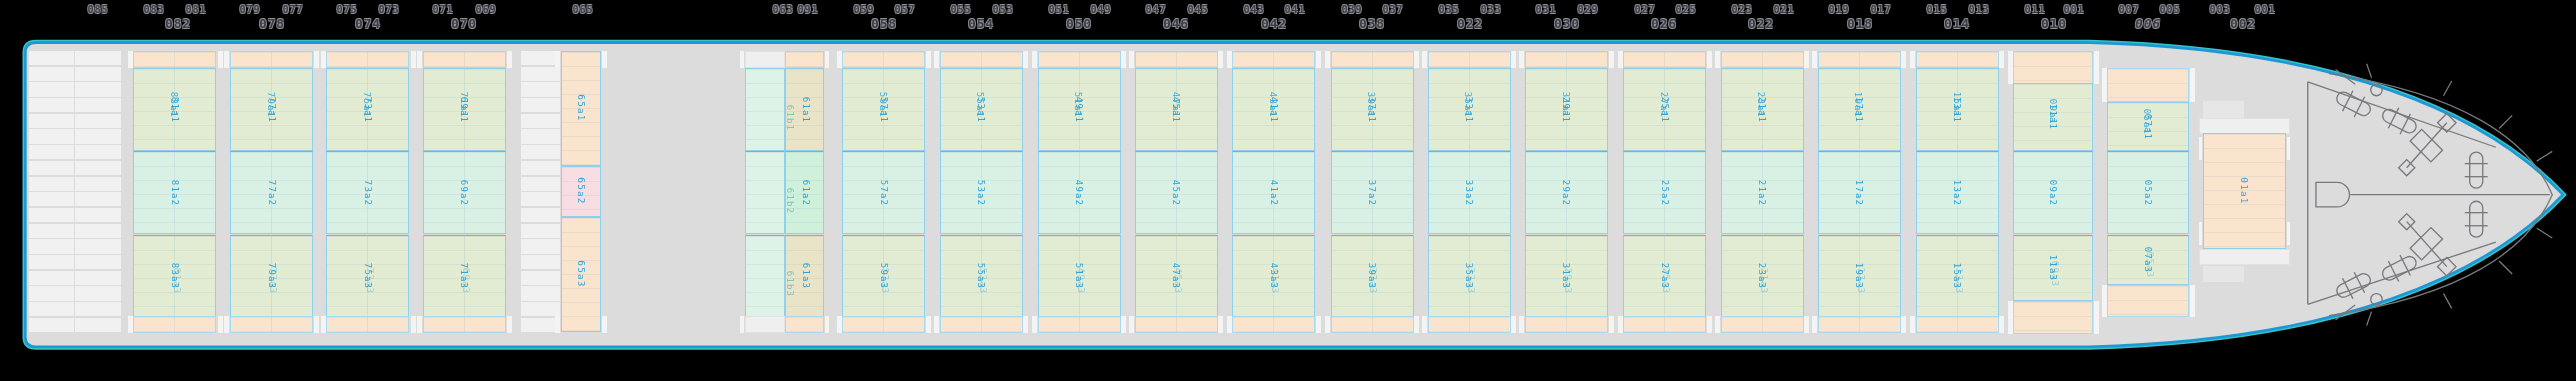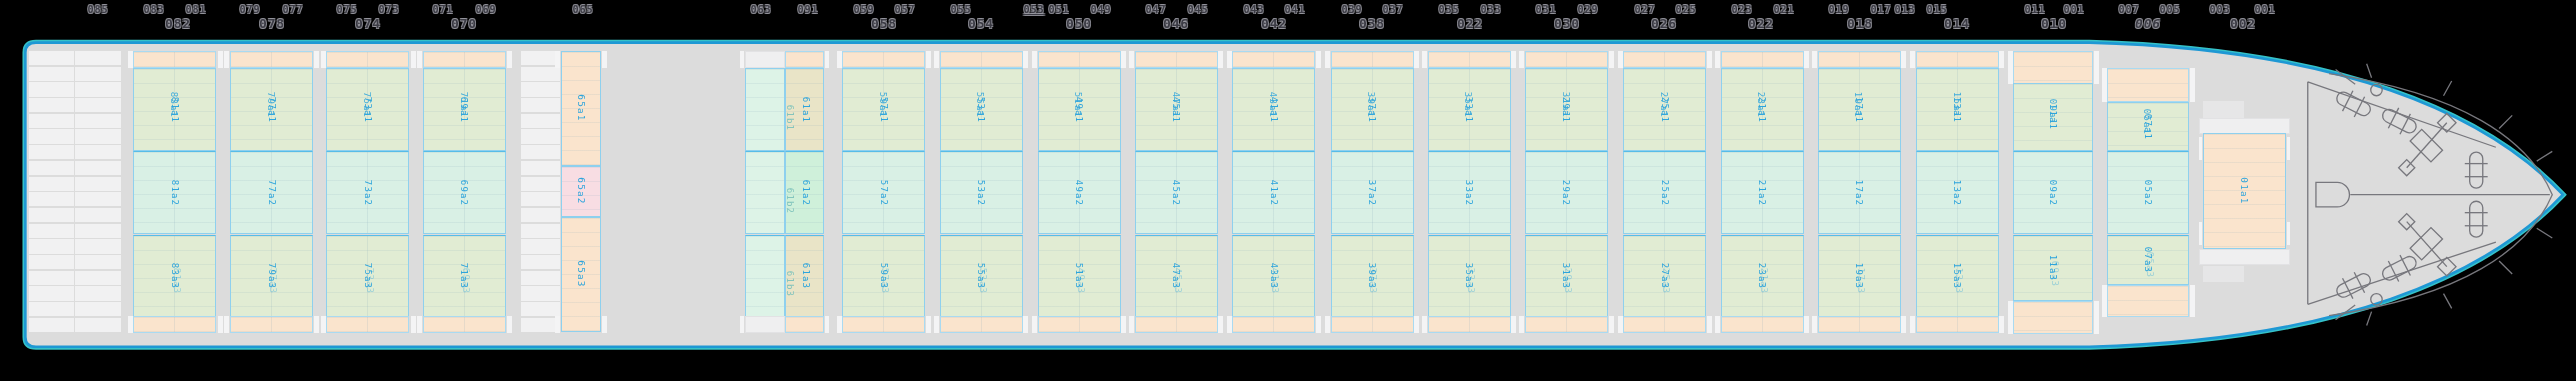--- a/index.html
+++ b/index.html
@@ -420,46 +420,46 @@
       <span class="baynum r1" style="left: 98px;">085</span>
       <span class="baynum r1" style="left: 154px;">083</span>
       <span class="baynum r1" style="left: 196px;">081</span>
       <span class="baynum r1" style="left: 250px;">079</span>
       <span class="baynum r1" style="left: 293px;">077</span>
       <span class="baynum r1" style="left: 347px;">075</span>
       <span class="baynum r1" style="left: 389px;">073</span>
       <span class="baynum r1" style="left: 443px;">071</span>
       <span class="baynum r1" style="left: 486px;">069</span>
       <span class="baynum r1" style="left: 583px;">065</span>
-      <span class="baynum r1" style="left: 761px;">063</span>
+      <span class="baynum r1" style="left: 783px;">063</span>
       <span class="baynum r1" style="left: 808px;">091</span>
       <span class="baynum r1" style="left: 864px;">059</span>
       <span class="baynum r1" style="left: 905px;">057</span>
       <span class="baynum r1" style="left: 961px;">055</span>
-      <span class="baynum r1" style="left: 1034px; text-decoration: underline;">053</span>
+      <span class="baynum r1" style="left: 1003px;">053</span>
       <span class="baynum r1" style="left: 1059px;">051</span>
       <span class="baynum r1" style="left: 1101px;">049</span>
       <span class="baynum r1" style="left: 1156px;">047</span>
       <span class="baynum r1" style="left: 1198px;">045</span>
       <span class="baynum r1" style="left: 1254px;">043</span>
       <span class="baynum r1" style="left: 1295px;">041</span>
       <span class="baynum r1" style="left: 1352px;">039</span>
       <span class="baynum r1" style="left: 1393px;">037</span>
       <span class="baynum r1" style="left: 1449px;">035</span>
       <span class="baynum r1" style="left: 1491px;">033</span>
       <span class="baynum r1" style="left: 1546px;">031</span>
       <span class="baynum r1" style="left: 1588px;">029</span>
       <span class="baynum r1" style="left: 1645px;">027</span>
       <span class="baynum r1" style="left: 1686px;">025</span>
       <span class="baynum r1" style="left: 1742px;">023</span>
       <span class="baynum r1" style="left: 1784px;">021</span>
       <span class="baynum r1" style="left: 1839px;">019</span>
       <span class="baynum r1" style="left: 1881px;">017</span>
       <span class="baynum r1" style="left: 1937px;">015</span>
-      <span class="baynum r1" style="left: 1905px;">013</span>
+      <span class="baynum r1" style="left: 1979px;">013</span>
       <span class="baynum r1" style="left: 2035px;">011</span>
       <span class="baynum r1" style="left: 2074px;">001</span>
       <span class="baynum r1" style="left: 2129px;">007</span>
       <span class="baynum r1" style="left: 2170px;">005</span>
       <span class="baynum r1" style="left: 2220px;">003</span>
       <span class="baynum r1" style="left: 2265px;">001</span>
       <span class="baynum r2" style="left: 178px;">082</span>
       <span class="baynum r2" style="left: 272px;">078</span>
       <span class="baynum r2" style="left: 368px;">074</span>
       <span class="baynum r2" style="left: 464px;">070</span>

